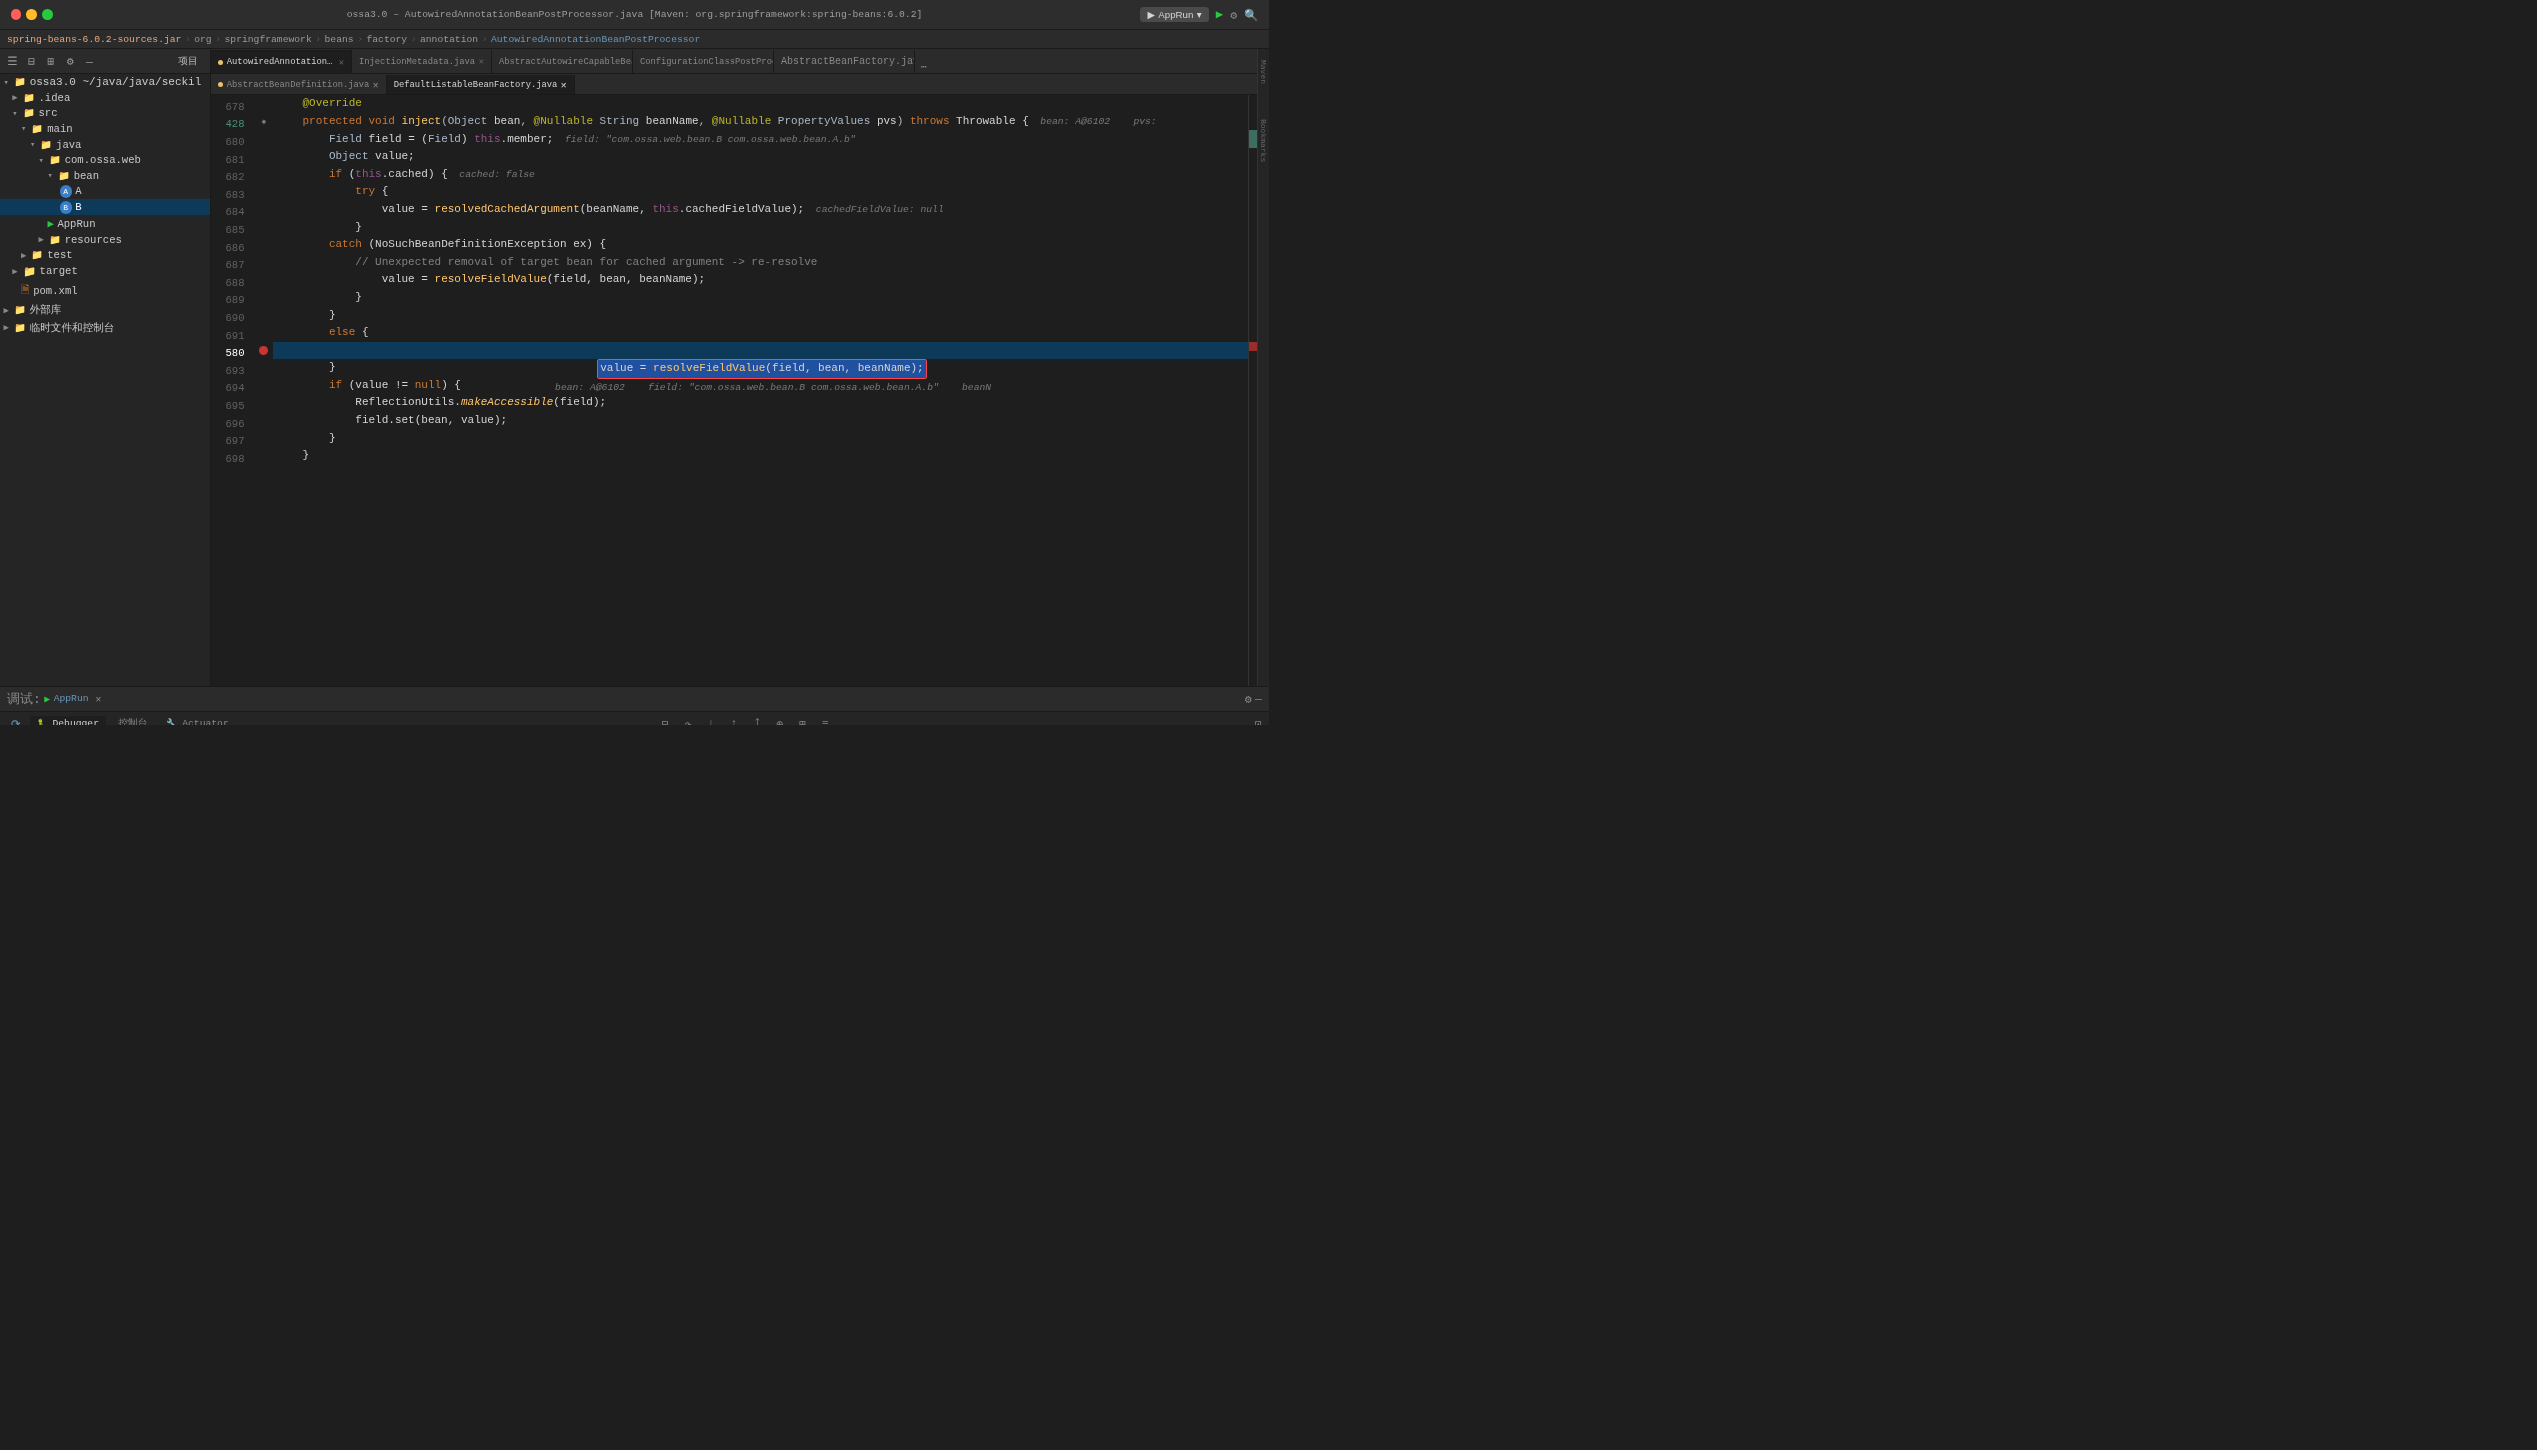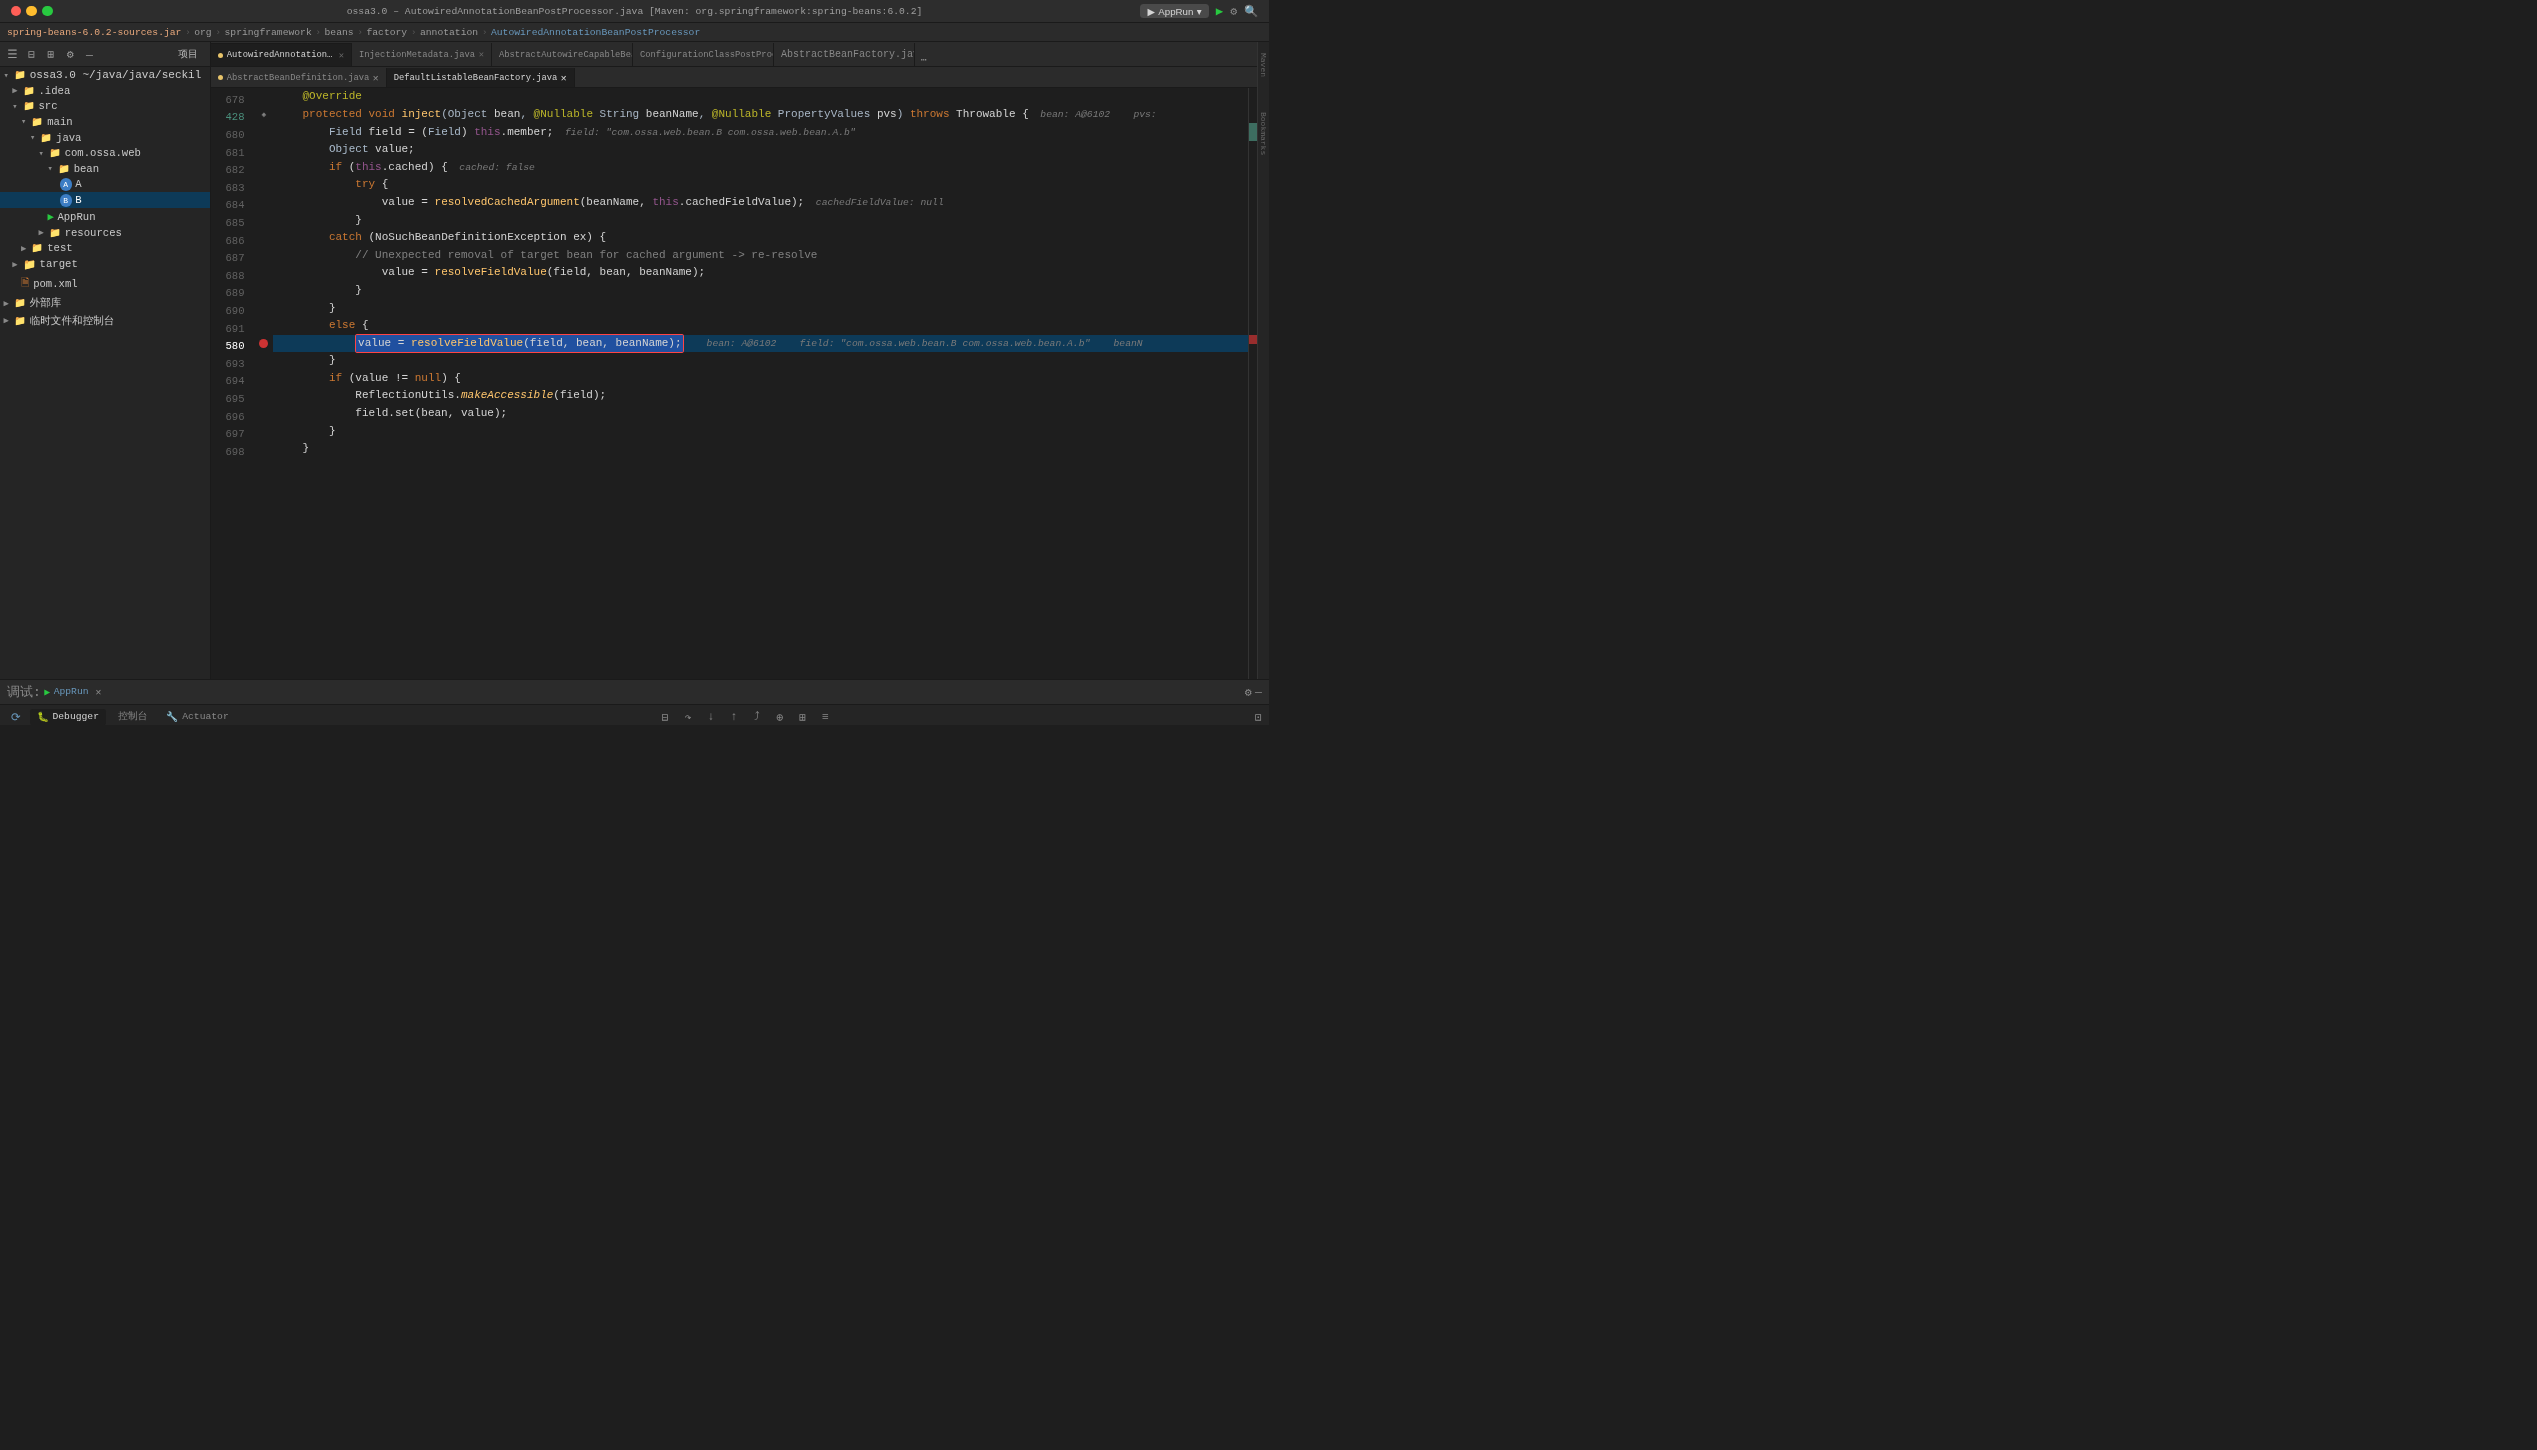--- a/index.html
+++ b/index.html
@@ -9,21 +9,21 @@
       font-size: 10.6px;
       color: #d4d4d4;
       width: 1269px;
       height: 725px;
       overflow: hidden;
       position: relative;
     }
 
     
     .title-bar {
-      height: 23px;
+      height: 30px;
       background: #2d2d2d;
       display: flex;
       align-items: center;
       justify-content: space-between;
       padding: 0 10.6px;
       border-bottom: 0.9px solid #1a1a1a;
       position: relative;
     }
     .traffic-lights {
       display: flex;
@@ -257,21 +257,21 @@
       font-size: 11px;
       line-height: 17.6px;
     }
     .code-line {
       height: 17.6px;
       display: flex;
       align-items: center;
       padding-left: 3.5px;
       white-space: pre;
     }
-    .code-line.highlighted { background: #0d3a58; }
+    .code-line.highlighted { background: #0d3a58; flex-direction: column; }
     .hint-values {
       color: #7a7a7a;
       font-style: italic;
       font-size: 9.7px;
     }
 
     
     .scrollbar-right {
       width: 8.8px;
       background: #1e1e1e;

